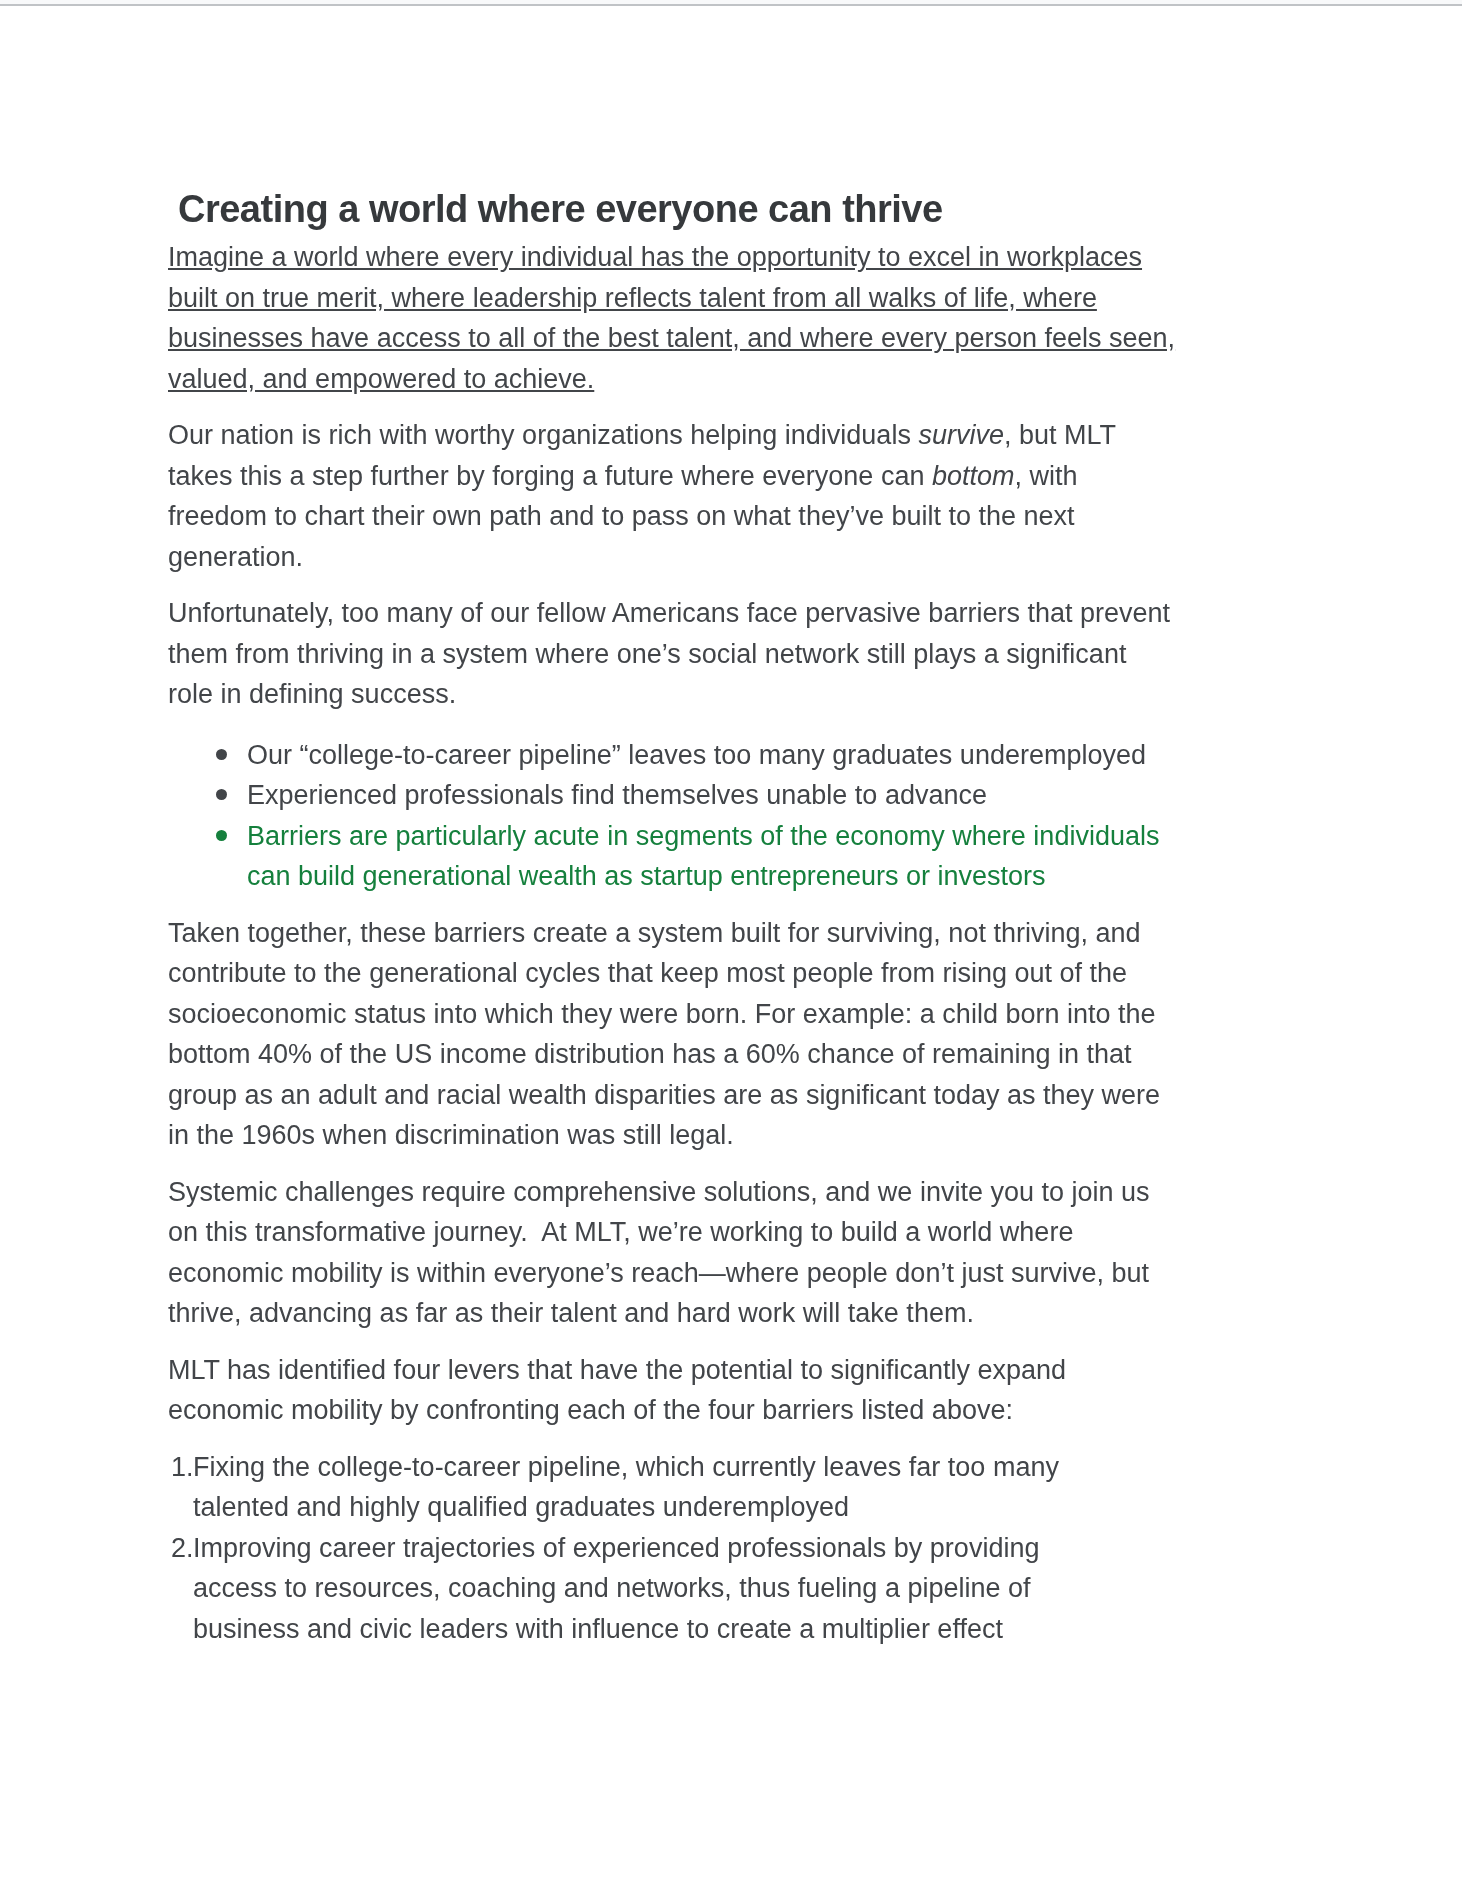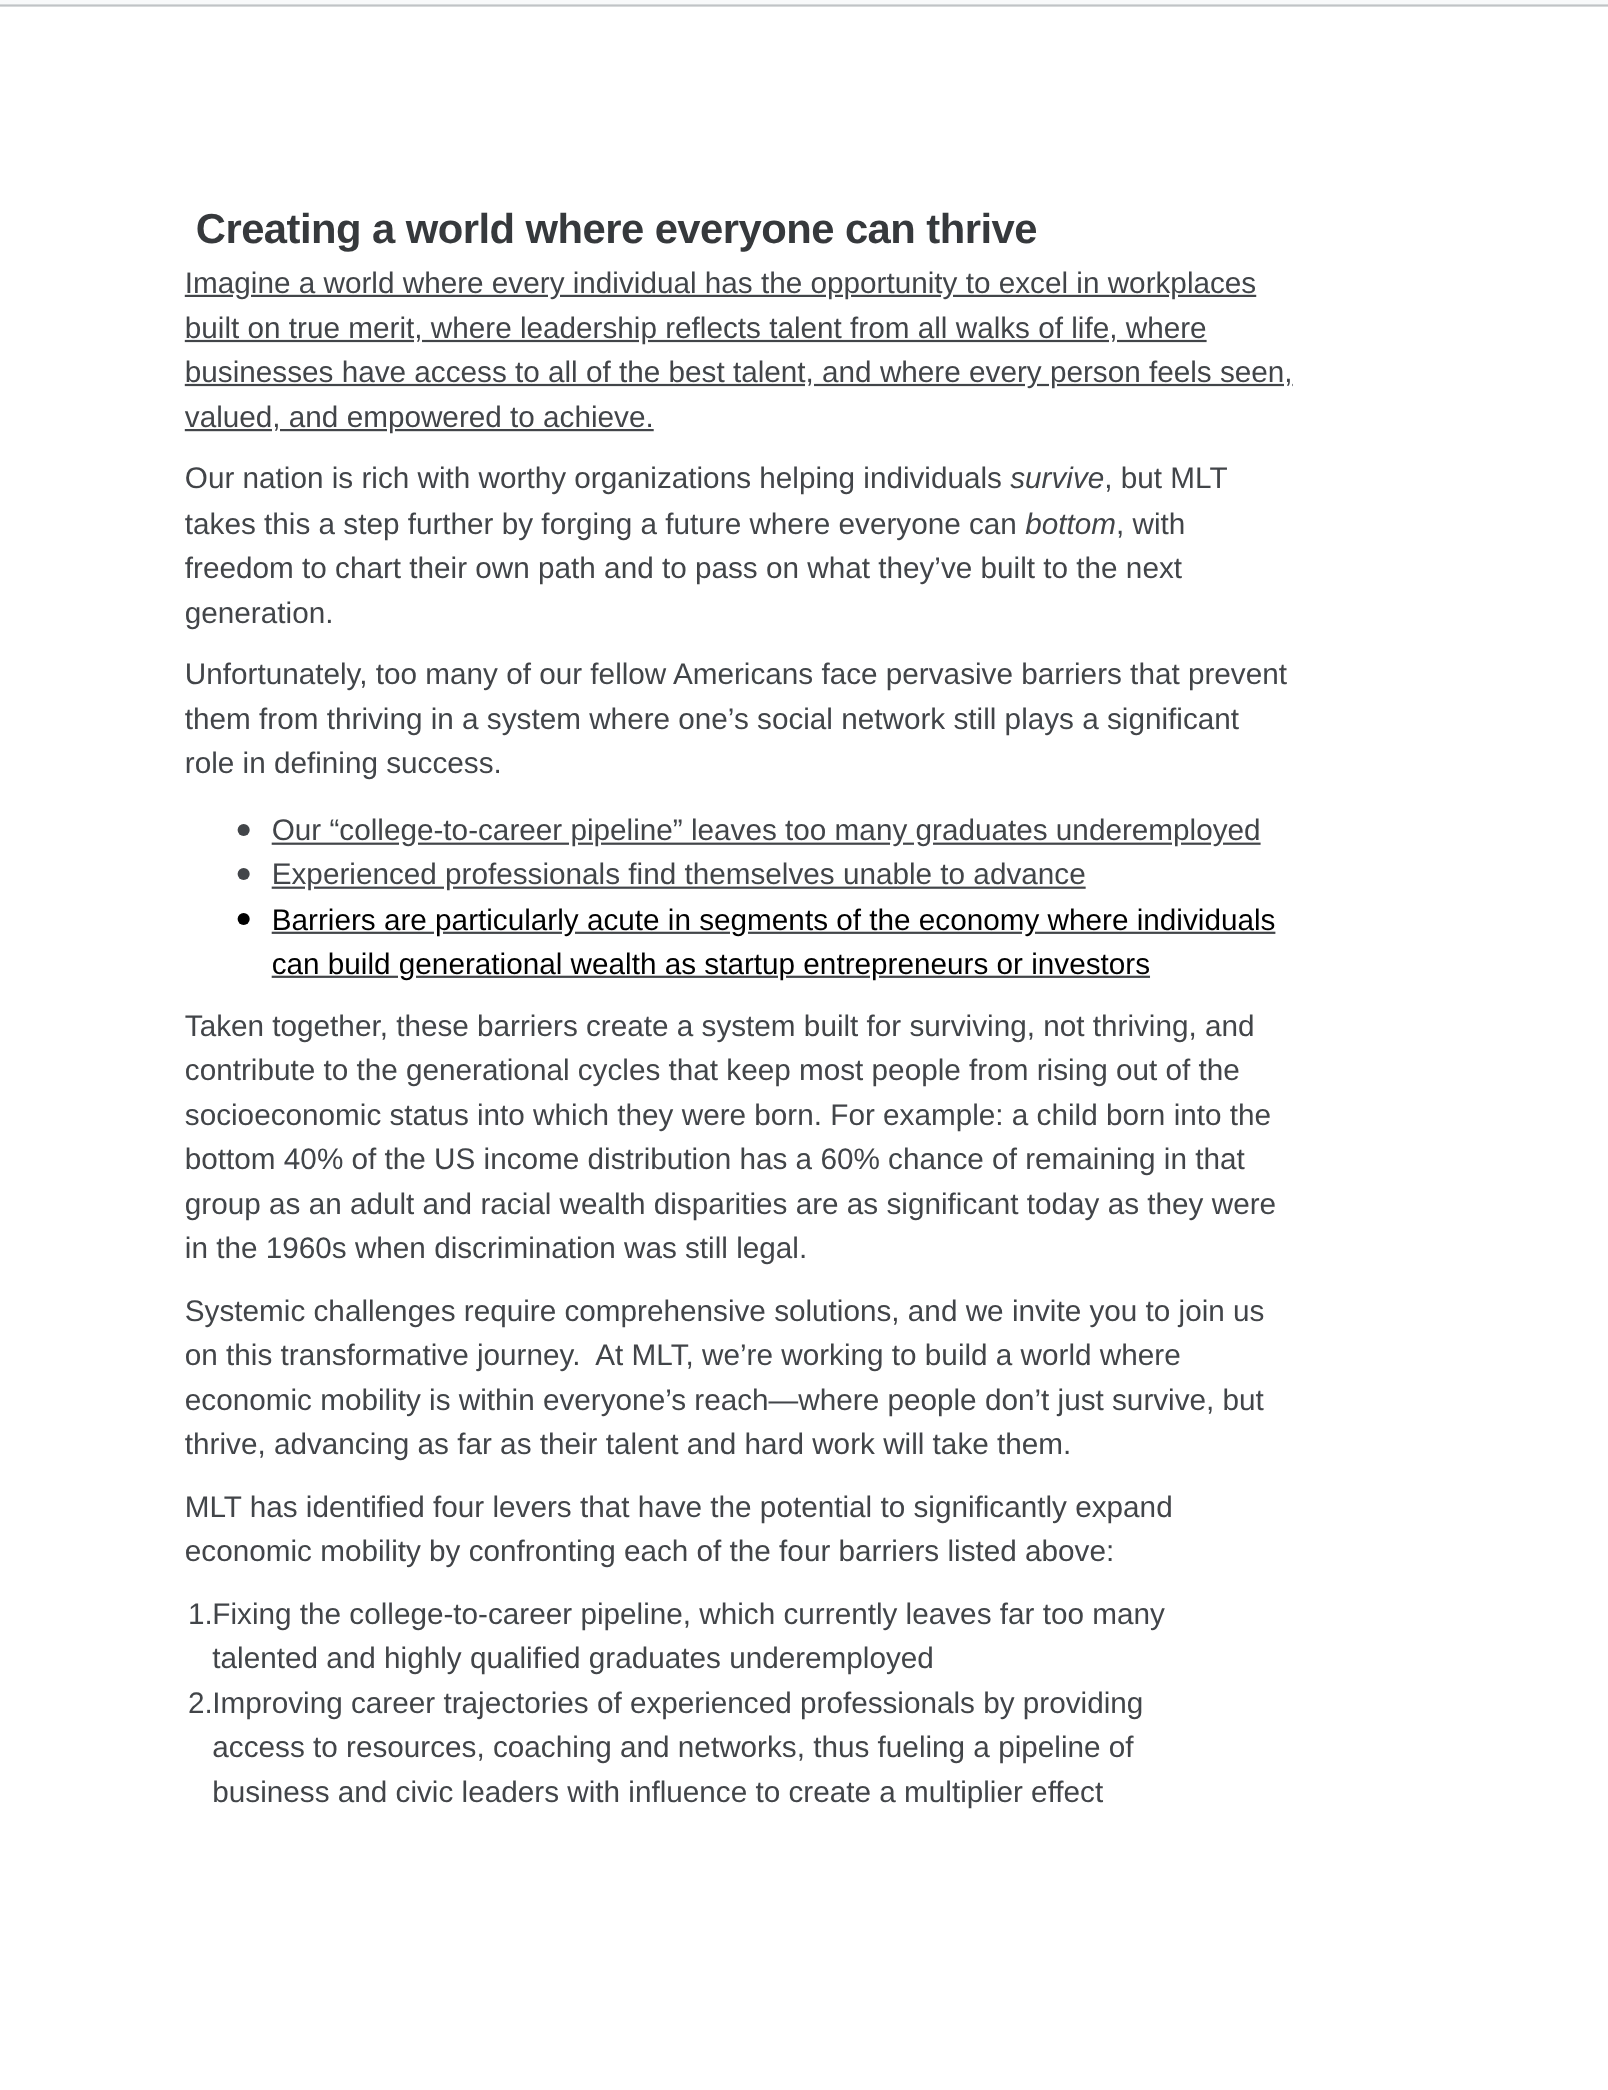--- a/index.html
+++ b/index.html
@@ -41,38 +41,37 @@
     text-decoration: underline;
   }
   .doc .bold-italic {
     font-weight: normal;
     font-style: italic;
   }
   ul.bullet-list {
     list-style: none;
     margin: 20px 0 0 0;
     padding: 0;
-    text-decoration: underline;
   }
   ul.bullet-list > li {
     position: relative;
     padding-left: 79px;
     white-space: pre-wrap;
   }
   ul.bullet-list > li .dot {
     position: absolute;
     left: 48px;
     top: 14px;
     width: 11px;
     height: 11px;
     border-radius: 50%;
     background: currentColor;
   }
   ul.bullet-list > li.emphasis {
-    color: #000000;
+    color: #15803d;
   }
   ol.num-list {
     list-style: none;
     margin: 16px 0 0 0;
     padding: 0;
   }
   ol.num-list > li {
     position: relative;
     padding-left: 25px;
     white-space: pre-wrap;

